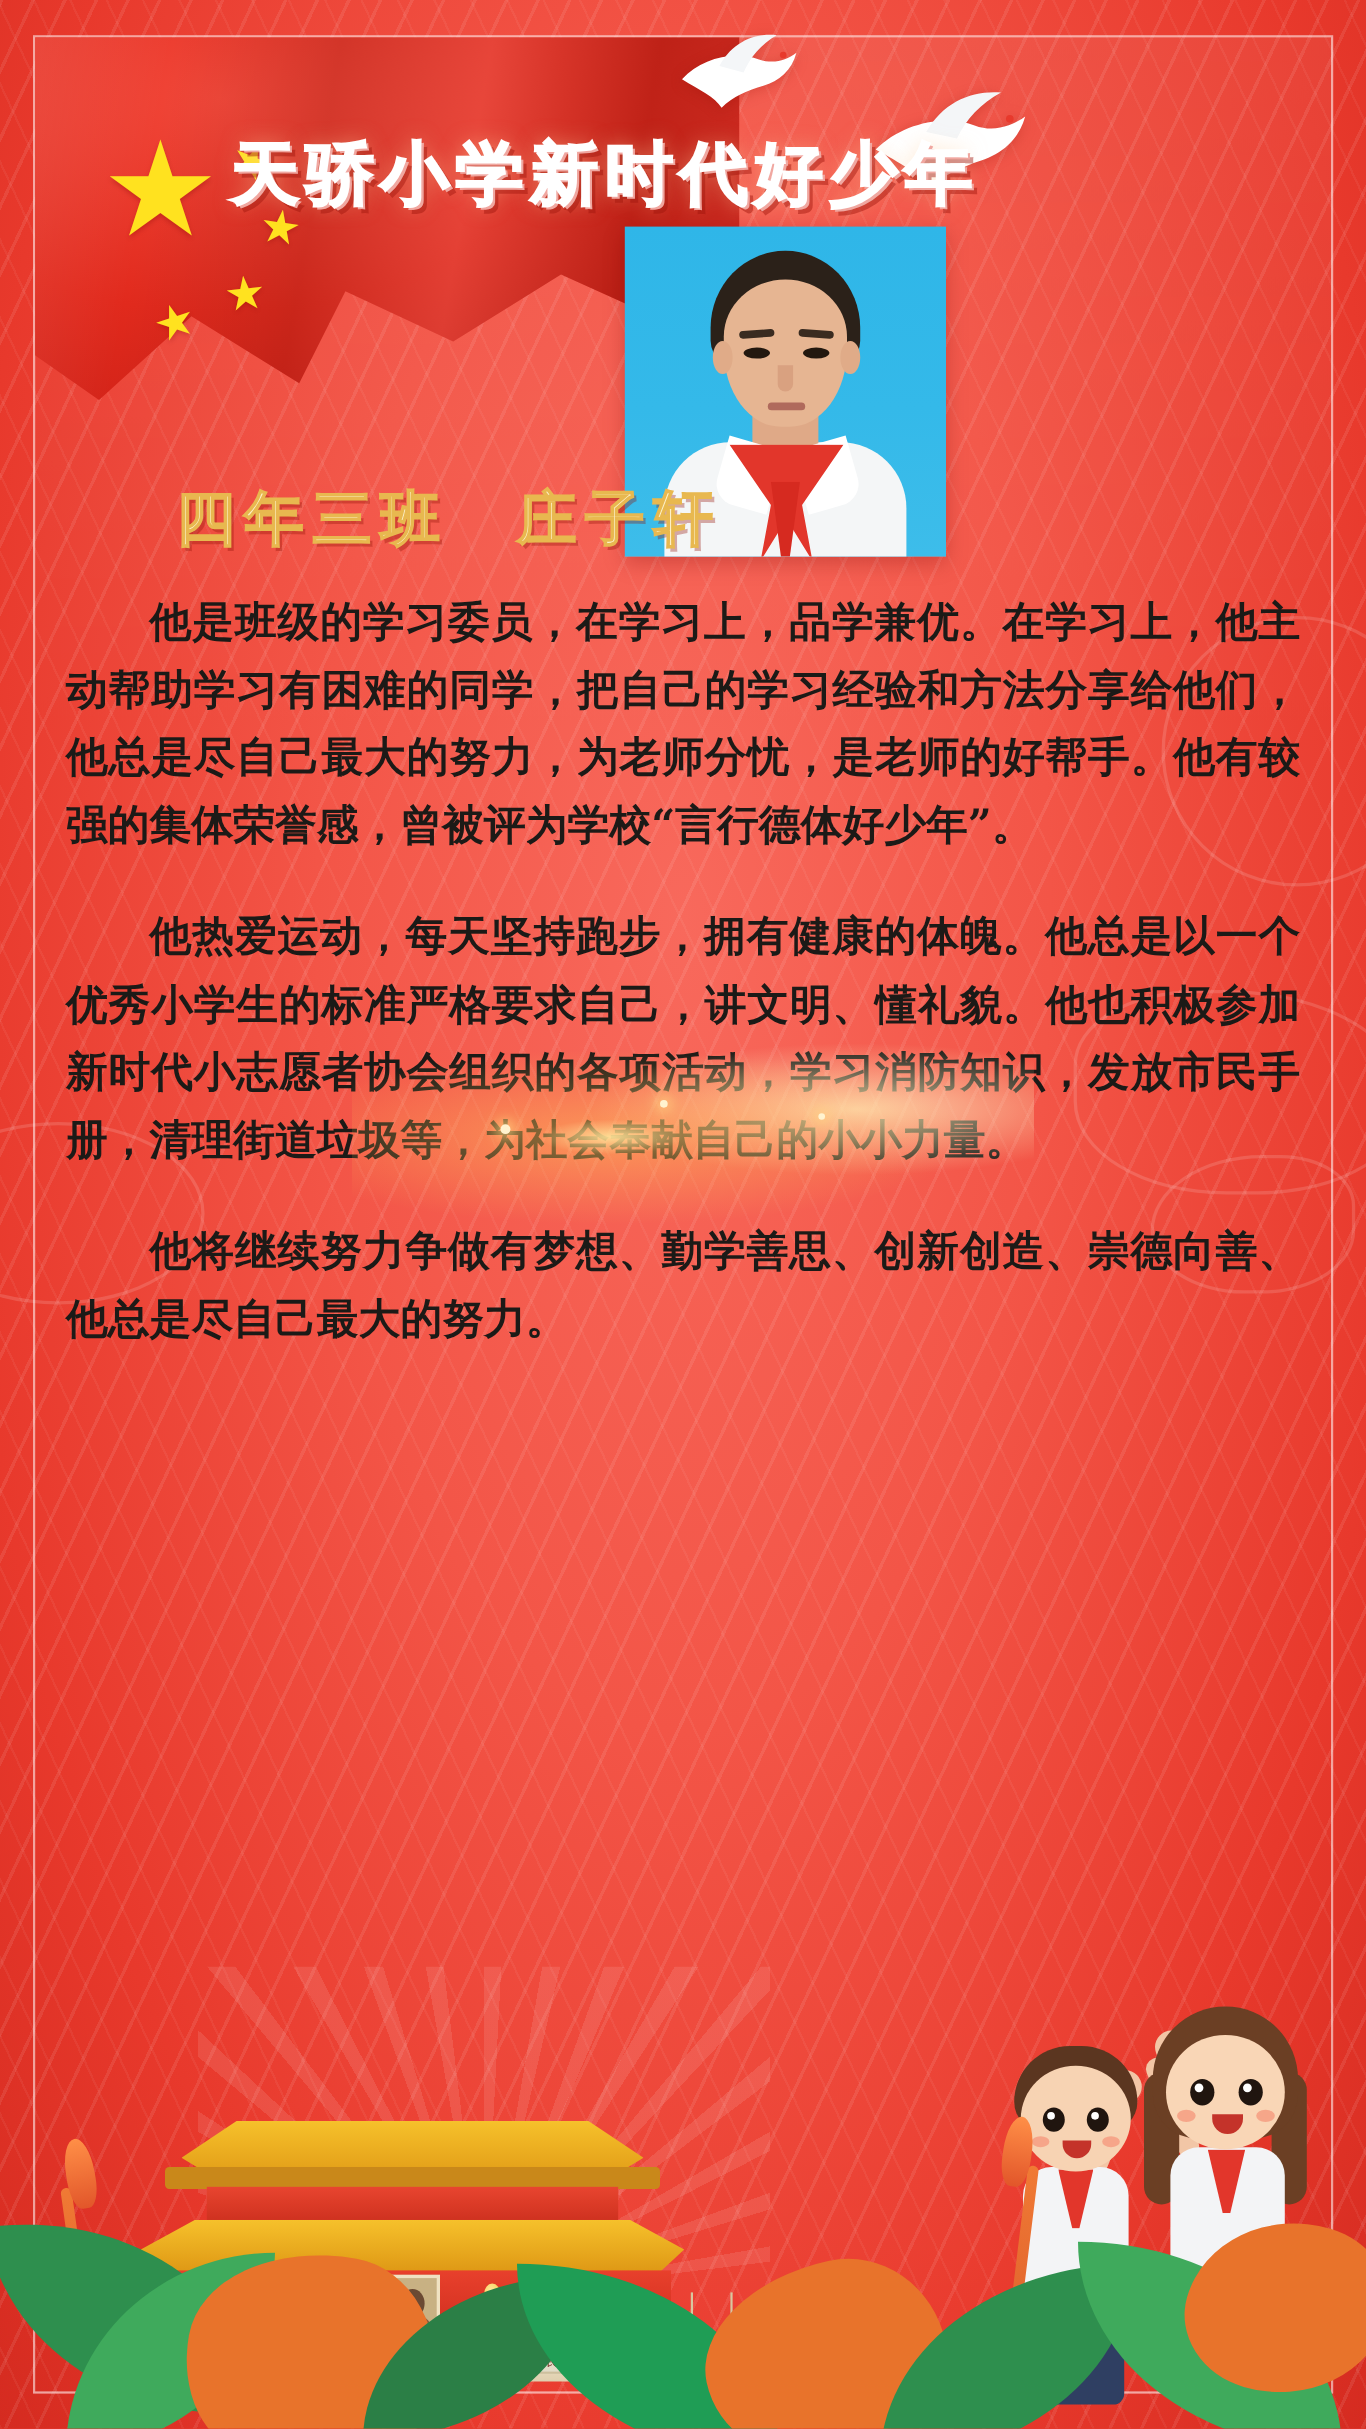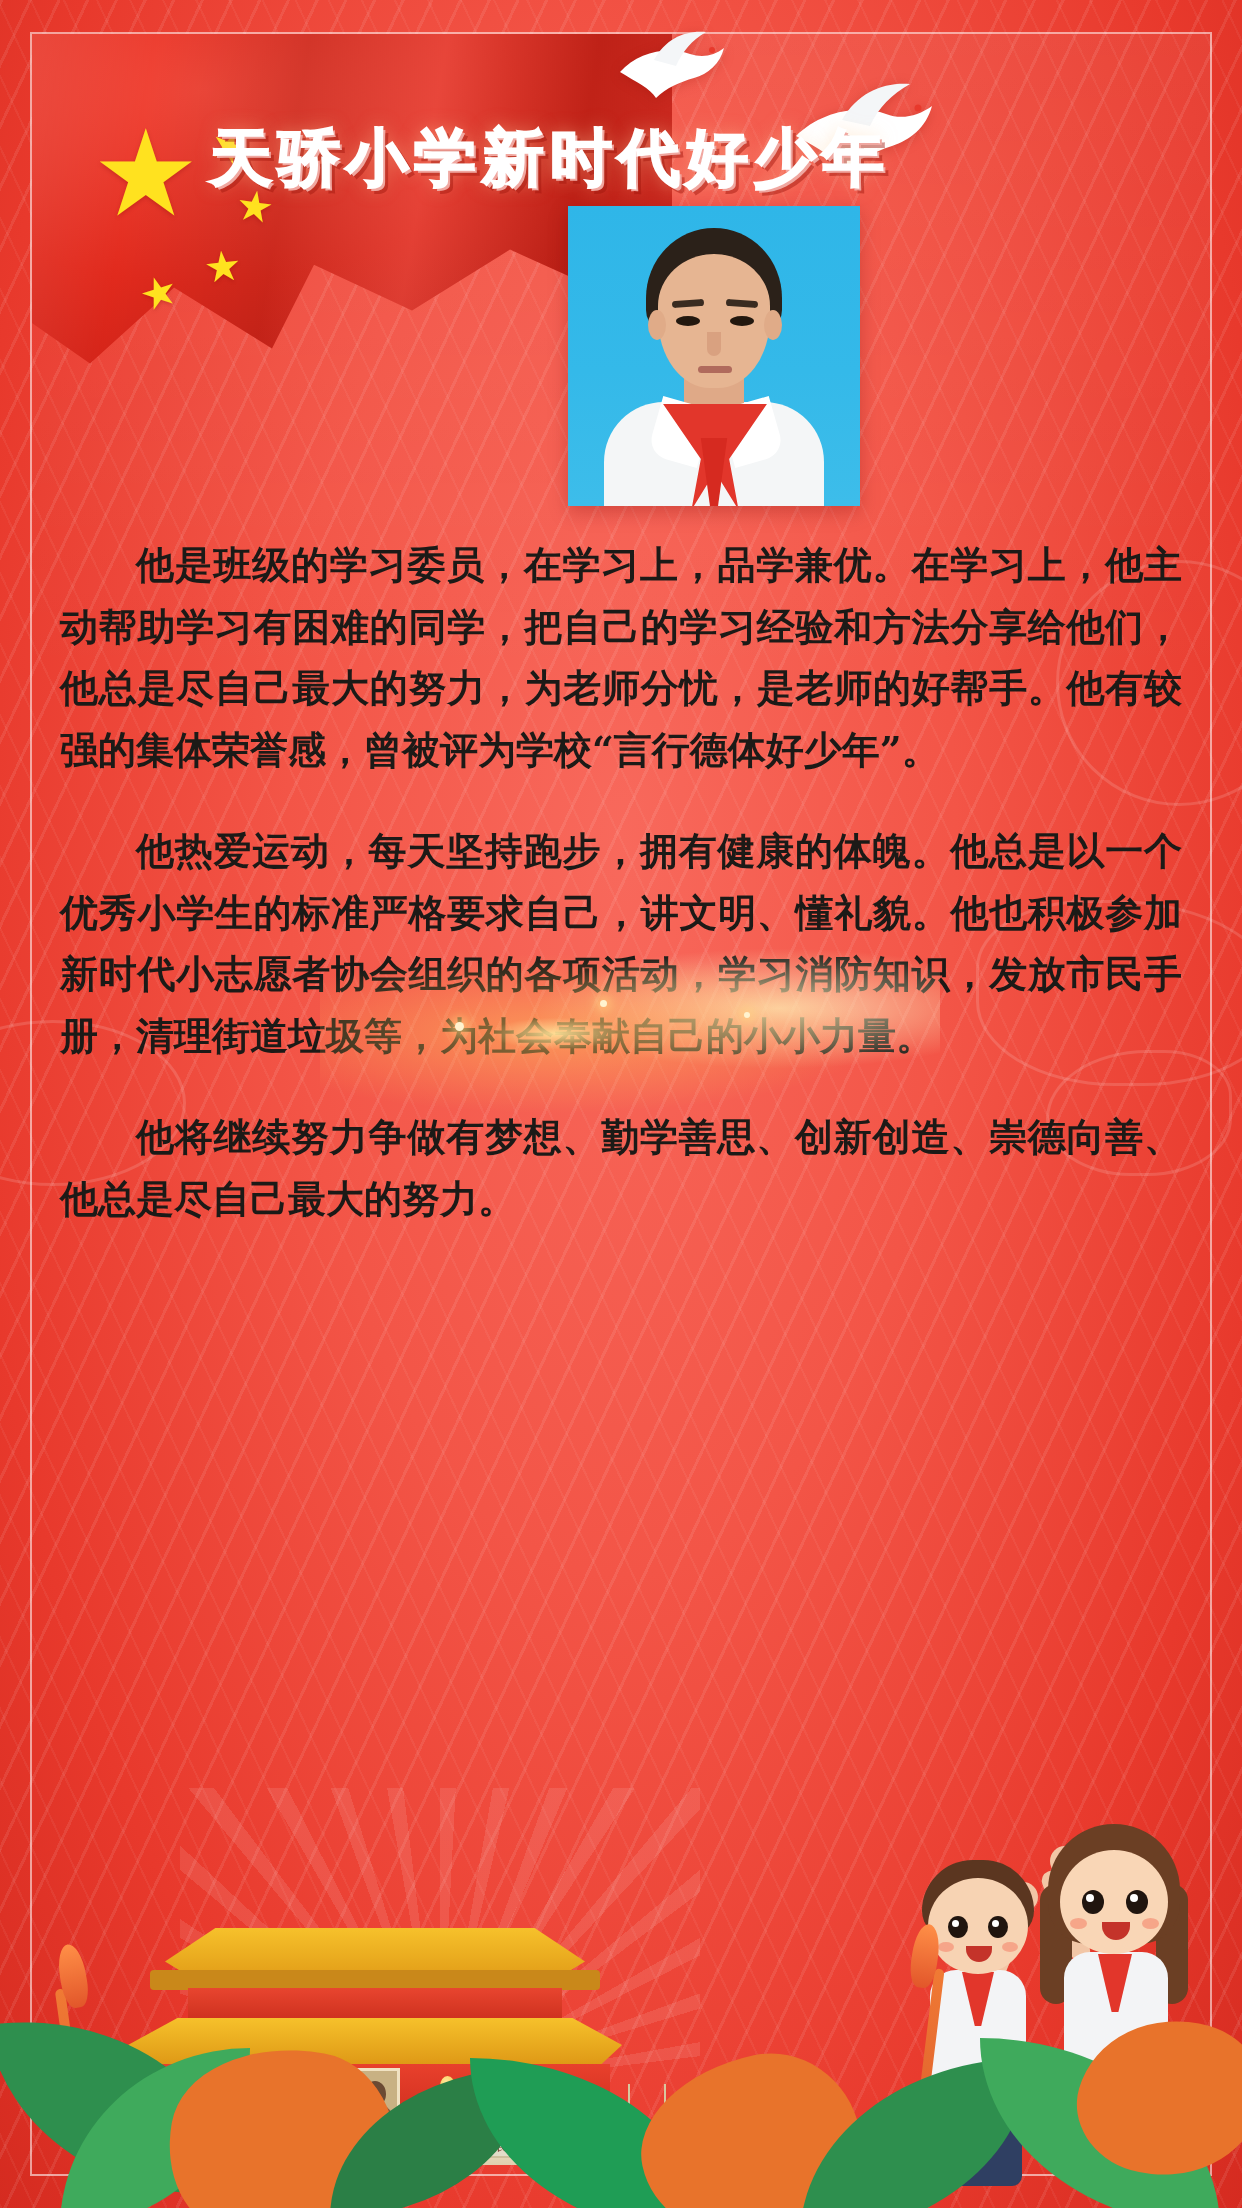--- a/index.html
+++ b/index.html
@@ -431,20 +431,21 @@
     <div class="ph-ear-l"></div>
     <div class="ph-ear-r"></div>
     <div class="ph-brow-l"></div>
     <div class="ph-brow-r"></div>
     <div class="ph-eye-l"></div>
     <div class="ph-eye-r"></div>
     <div class="ph-nose"></div>
     <div class="ph-mouth"></div>
   </div>
 
+  <div class="name-line">四年三班　庄子轩</div>
 
   <div class="body-text">
     <p>他是班级的学习委员，在学习上，品学兼优。在学习上，他主动帮助学习有困难的同学，把自己的学习经验和方法分享给他们，他总是尽自己最大的努力，为老师分忧，是老师的好帮手。他有较强的集体荣誉感，曾被评为学校“言行德体好少年”。</p>
     <p>他热爱运动，每天坚持跑步，拥有健康的体魄。他总是以一个优秀小学生的标准严格要求自己，讲文明、懂礼貌。他也积极参加新时代小志愿者协会组织的各项活动，学习消防知识，发放市民手册，清理街道垃圾等，为社会奉献自己的小小力量。</p>
     <p>他将继续努力争做有梦想、勤学善思、创新创造、崇德向善、他总是尽自己最大的努力。</p>
   </div>
 
   <div class="flare"></div>
   <div class="spark a"></div>
   <div class="spark b"></div>

